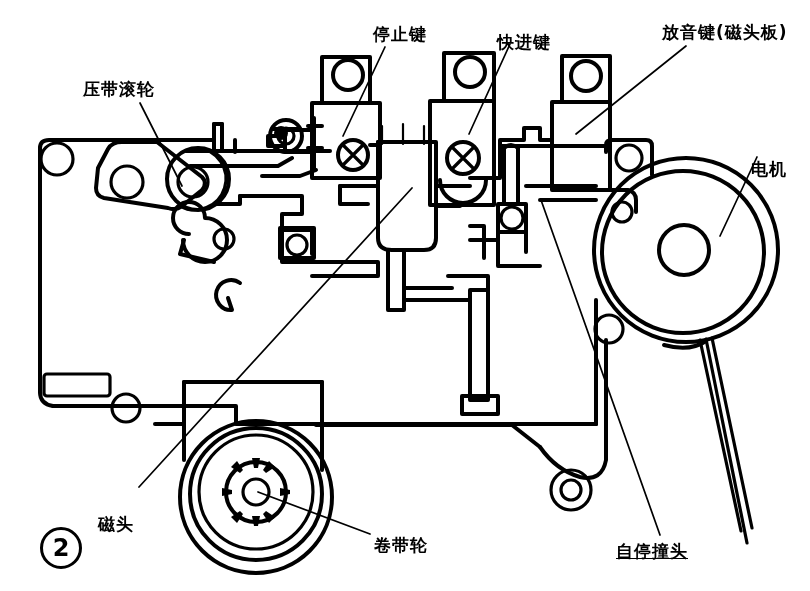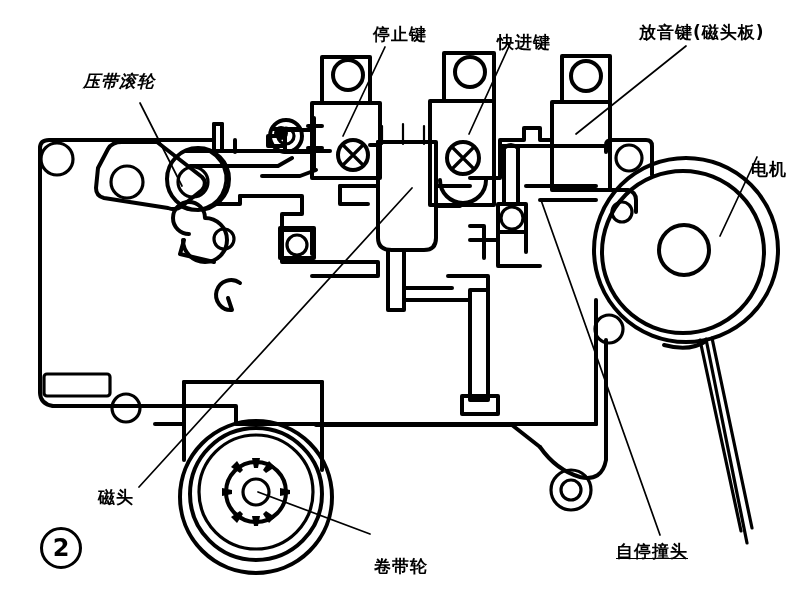--- a/index.html
+++ b/index.html
@@ -278,31 +278,31 @@
       <path class="leader" d="M 510 44 L 469 134"></path>
       <path class="leader" d="M 686 46 L 576 134"></path>
       <path class="leader" d="M 757 157 L 720 236"></path>
       <path class="leader" d="M 139 487 L 412 188"></path>
       <path class="leader" d="M 370 534 L 258 492"></path>
       <path class="leader" d="M 660 535 L 541 200"></path>
     </g>
 
   </svg>
 
-  <div class="lbl lbl-17" style="left:83px; top:73px;font-style:italic;">压带滚轮</div>
+  <div class="lbl lbl-17" style="left:83px; top:81px;">压带滚轮</div>
 
   <div class="lbl lbl-17" style="left:373px; top:26px;">停止键</div>
 
   <div class="lbl lbl-17" style="left:497px; top:22px;margin-top:12px;">快进键</div>
 
-  <div class="lbl lbl-17" style="left:639px; top:24px;">放音键(磁头板)</div>
+  <div class="lbl lbl-17" style="left:662px; top:24px;">放音键(磁头板)</div>
 
   <div class="lbl lbl-17" style="left:751px; top:133px;margin-top:28px;">电机</div>
 
-  <div class="lbl lbl-17" style="left:98px; top:489px;">磁头</div>
-
-  <div class="lbl lbl-17" style="left:374px; top:558px;">卷带轮</div>
+  <div class="lbl lbl-17" style="left:98px; top:516px;">磁头</div>
+
+  <div class="lbl lbl-17" style="left:374px; top:537px;">卷带轮</div>
 
   <div class="lbl lbl-17" style="left:616px; top:543px;text-decoration:underline;">自停撞头</div>
 
   <div id="fig-number">2</div>
 
 </div>
 
 </body></html>

